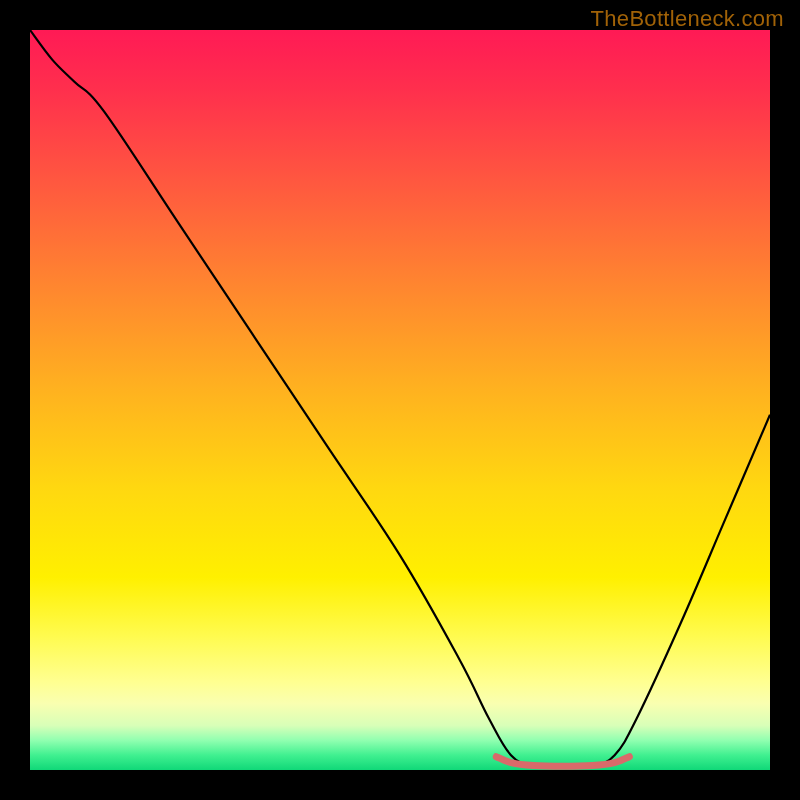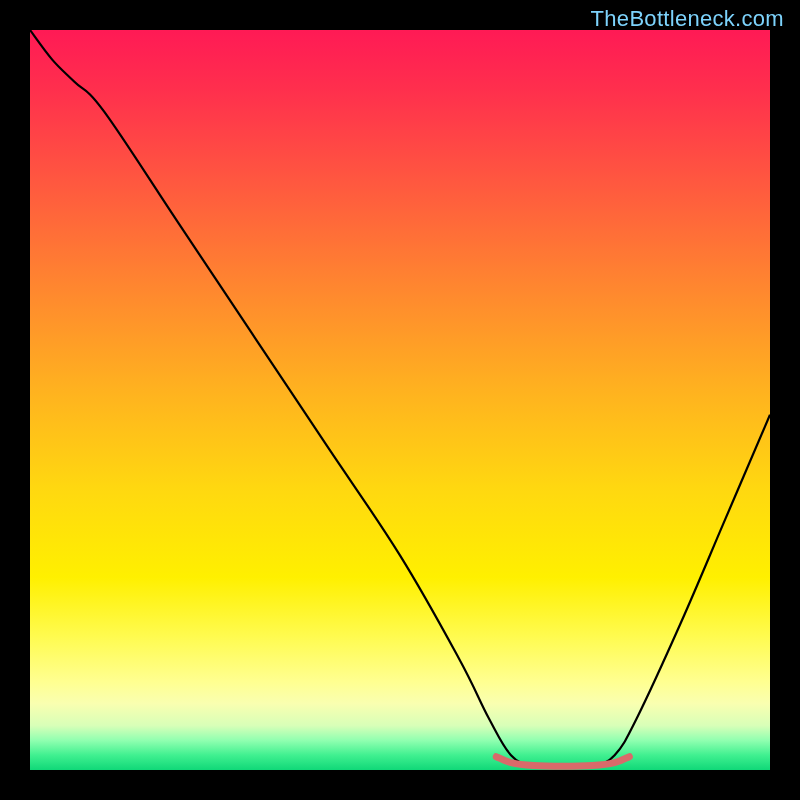--- a/index.html
+++ b/index.html
@@ -8,21 +8,21 @@
     height: 800px;
     background: #000;
     position: relative;
     font-family: Arial, sans-serif;
     overflow: hidden;
   }
   .watermark {
     position: absolute;
     top: 6px;
     right: 16px;
-    color: #7dd3fc;
+    color: #a16207;
     font-size: 22px;
     font-weight: 500;
     letter-spacing: 0.3px;
     z-index: 10;
   }
   .plot-area {
     position: absolute;
     left: 30px;
     top: 30px;
     width: 740px;

